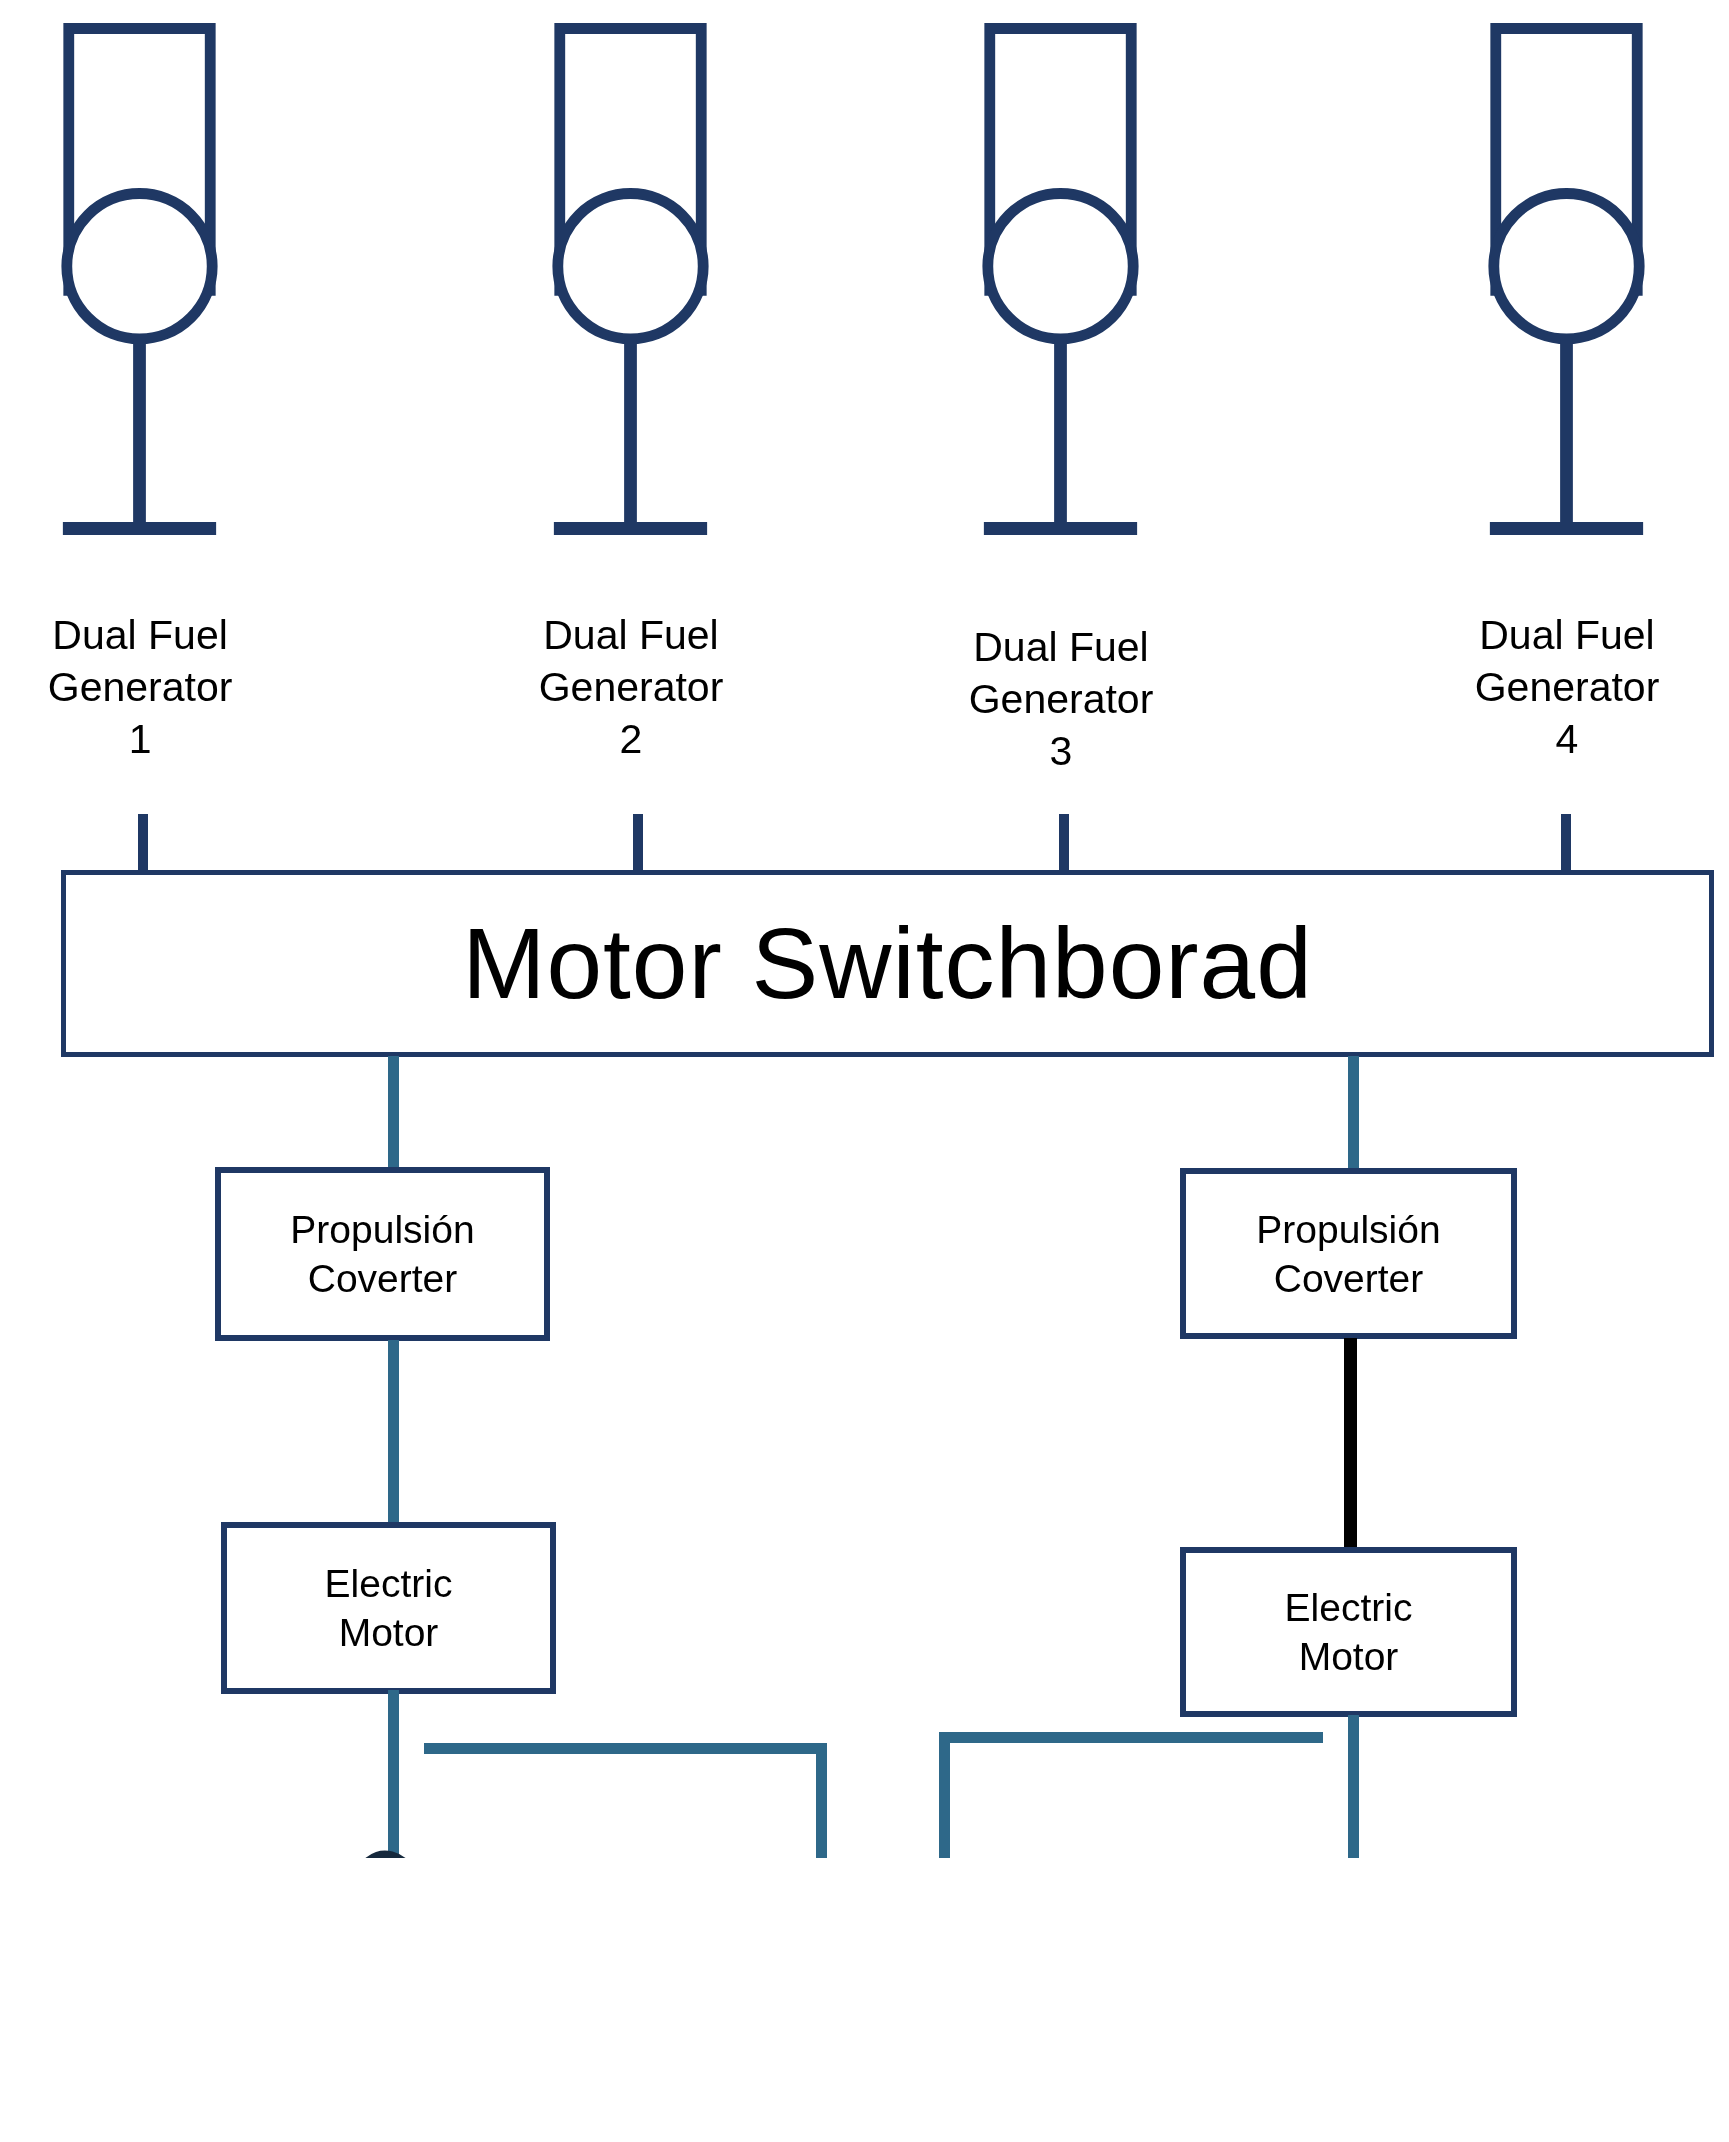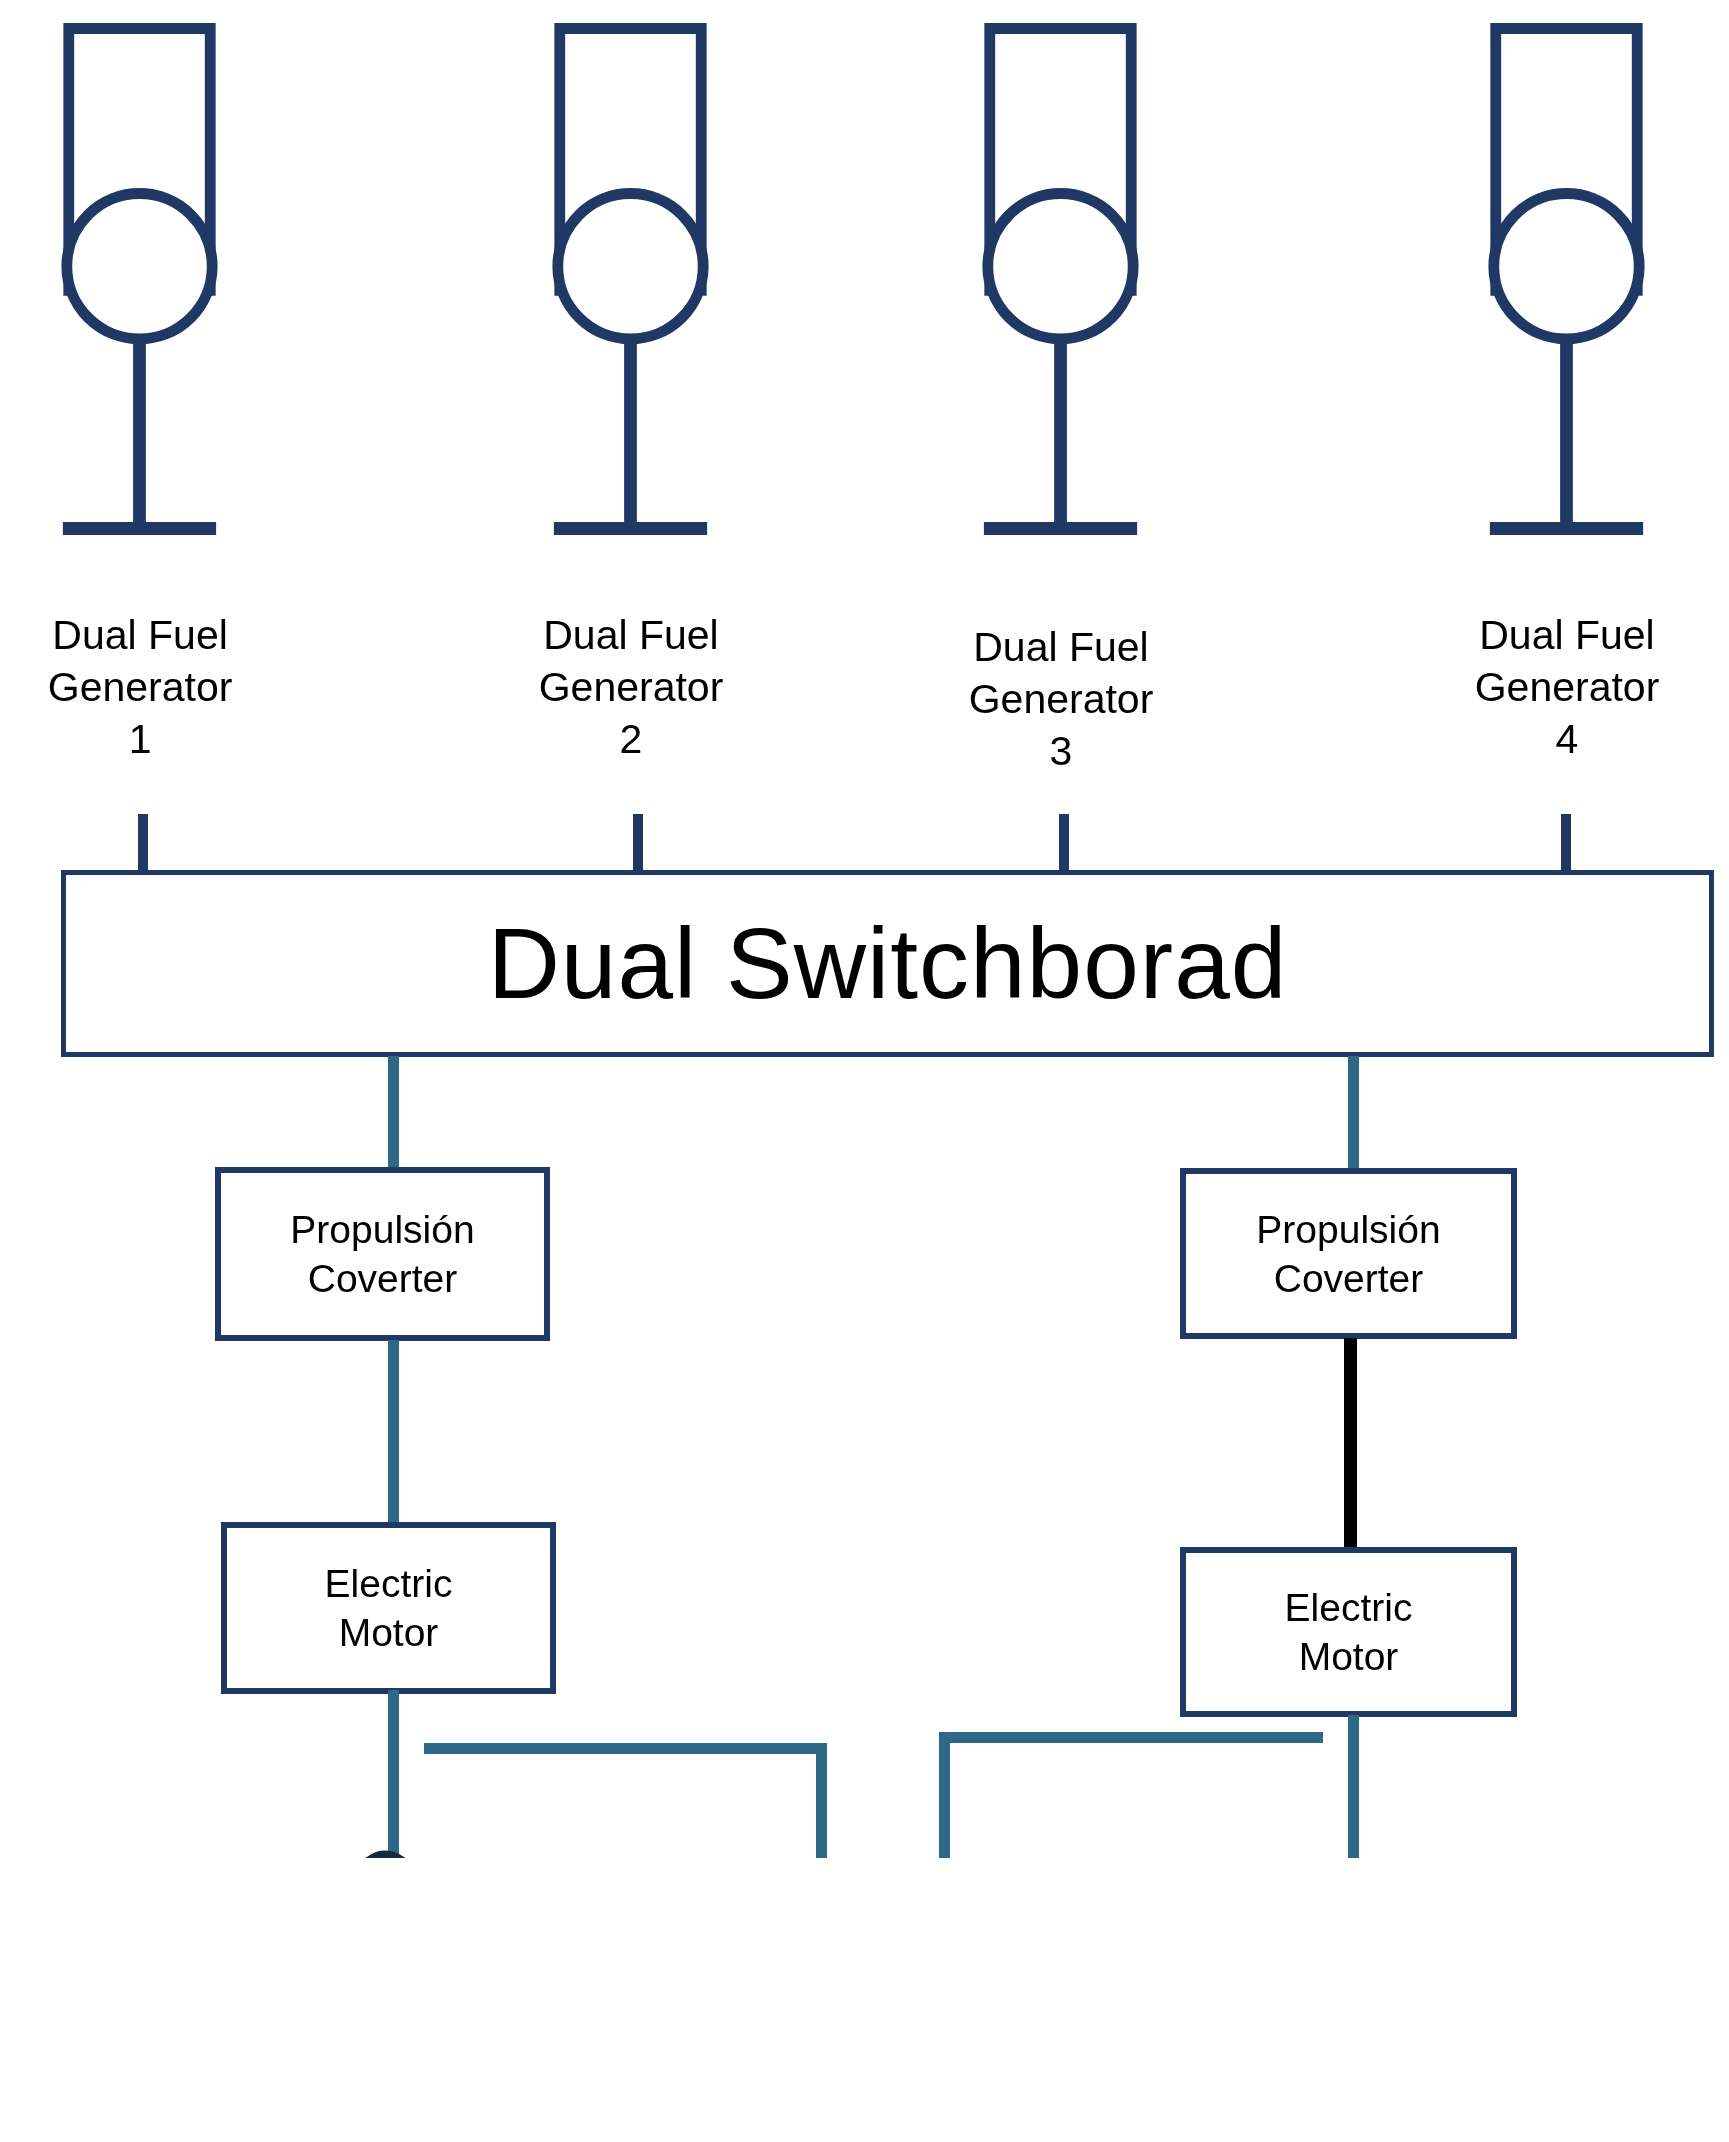--- a/index.html
+++ b/index.html
@@ -84,21 +84,21 @@
     <div>Generator</div>
     <div>4</div>
   </div>
 
   <div class="tick" style="left:138px;top:814px;width:9.9px;height:57px;"></div>
   <div class="tick" style="left:633px;top:814px;width:9.9px;height:57px;"></div>
   <div class="tick" style="left:1059px;top:814px;width:9.9px;height:57px;"></div>
   <div class="tick" style="left:1561px;top:814px;width:9.9px;height:57px;"></div>
 
   <div class="msb-box" style="left:61px;top:870px;width:1653px;height:187px;">
-    <span>Dual Switchborad</span>
+    <span>Motor Switchborad</span>
   </div>
 
   <div class="vline" style="left:388px;top:1056px;width:10.8px;height:113px;"></div>
 
   <div class="node-box" style="left:215px;top:1167px;width:335px;height:174px;">
     <div>Propulsión</div>
     <div>Coverter</div>
   </div>
 
   <div class="vline" style="left:388px;top:1340px;width:10.8px;height:185px;"></div>

